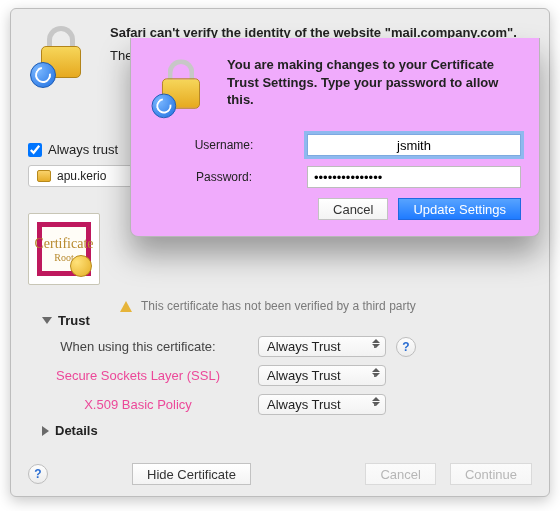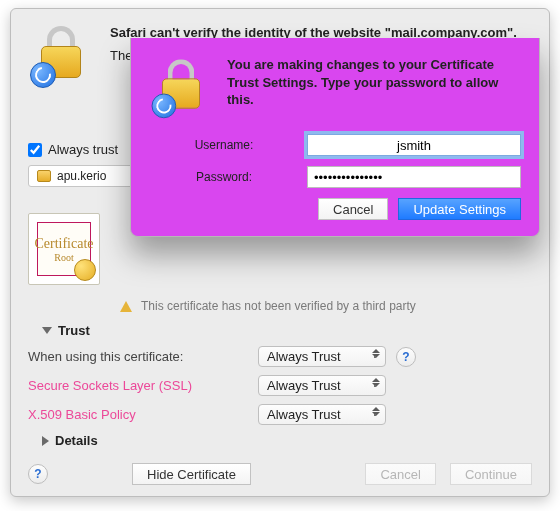--- a/index.html
+++ b/index.html
@@ -78,21 +78,21 @@
     background: #fff;
     border: 1px solid #c8c6b6;
     border-radius: 2px;
     display: flex;
     align-items: center;
     justify-content: center;
     position: relative;
   }
   .certgraphic .inner {
     width: 54px; height: 54px;
-    border: 1px solid #be185d;
+    border: 5px solid #be185d;
     background: #fffdf7;
     position: relative;
     display:flex;flex-direction:column;align-items:center;justify-content:center;
     font-family: "Brush Script MT", cursive;
     color:#b7892c;
   }
   .seal {
     position:absolute; right:-6px; bottom:-6px;
     width:22px;height:22px;border-radius:50%;
     background: radial-gradient(circle at 30% 30%, #ffe27a, #e5ae25);
@@ -109,40 +109,40 @@
     align-items: center;
   }
   .warn-tri {
     width: 0; height: 0;
     border-left: 6px solid transparent;
     border-right: 6px solid transparent;
     border-bottom: 11px solid #e6b43a;
     position: relative;
   }
 
-  .disclosure { display:flex; align-items:center; gap:6px; font-weight:700; font-size:13px; margin-top:10px; margin-left:14px;}
+  .disclosure { display:flex; align-items:center; gap:6px; font-weight:700; font-size:13px; margin-left:14px;}
   .tri-down {
     width: 0; height: 0;
     border-left: 5px solid transparent;
     border-right: 5px solid transparent;
     border-top: 7px solid #6a6a6a;
   }
   .tri-right {
     width: 0; height: 0;
     border-top: 5px solid transparent;
     border-bottom: 5px solid transparent;
     border-left: 7px solid #6a6a6a;
   }
 
   .trust-rows { margin-top: 8px; }
   .trow {
     display:flex; align-items:center; gap:10px;
     margin-bottom: 8px;
   }
-  .tlabel { width: 220px; text-align:left; font-size:13px; color:#444;}
+  .tlabel { width: 220px; text-align:center; font-size:13px; color:#444;}
   .tlabel.dim { color:#ec4899; }
   .popup {
     height: 21px; min-width: 128px;
     background: linear-gradient(#fdfdfd,#f2f2f2);
     border: 1px solid #bfbfbf;
     border-radius: 4px;
     font-size: 13px;
     padding: 1px 20px 1px 8px;
     display: inline-flex; align-items:center;
     position: relative;
@@ -191,21 +191,21 @@
     border-color:#1f6ae0;
     color:#fff;
   }
 
   
   .sheet {
     position: absolute;
     top: 38px;
     left: 130px;
     width: 410px;
-    background: #d946ef;
+    background: #f0abfc;
     border: 1px solid #b7b7b7;
     border-top:none;
     border-radius: 0 0 8px 8px;
     box-shadow: 0 18px 30px rgba(0,0,0,0.35);
     padding: 18px 18px 16px 18px;
   }
   .sheet-top { display:flex; gap:14px; }
   .sheet-icon { flex:0 0 64px; display:flex;justify-content:center;}
   .sheet-msg { flex:1; font-weight:700; font-size:13px; line-height:1.35;}
   .form { margin-top:20px; }

